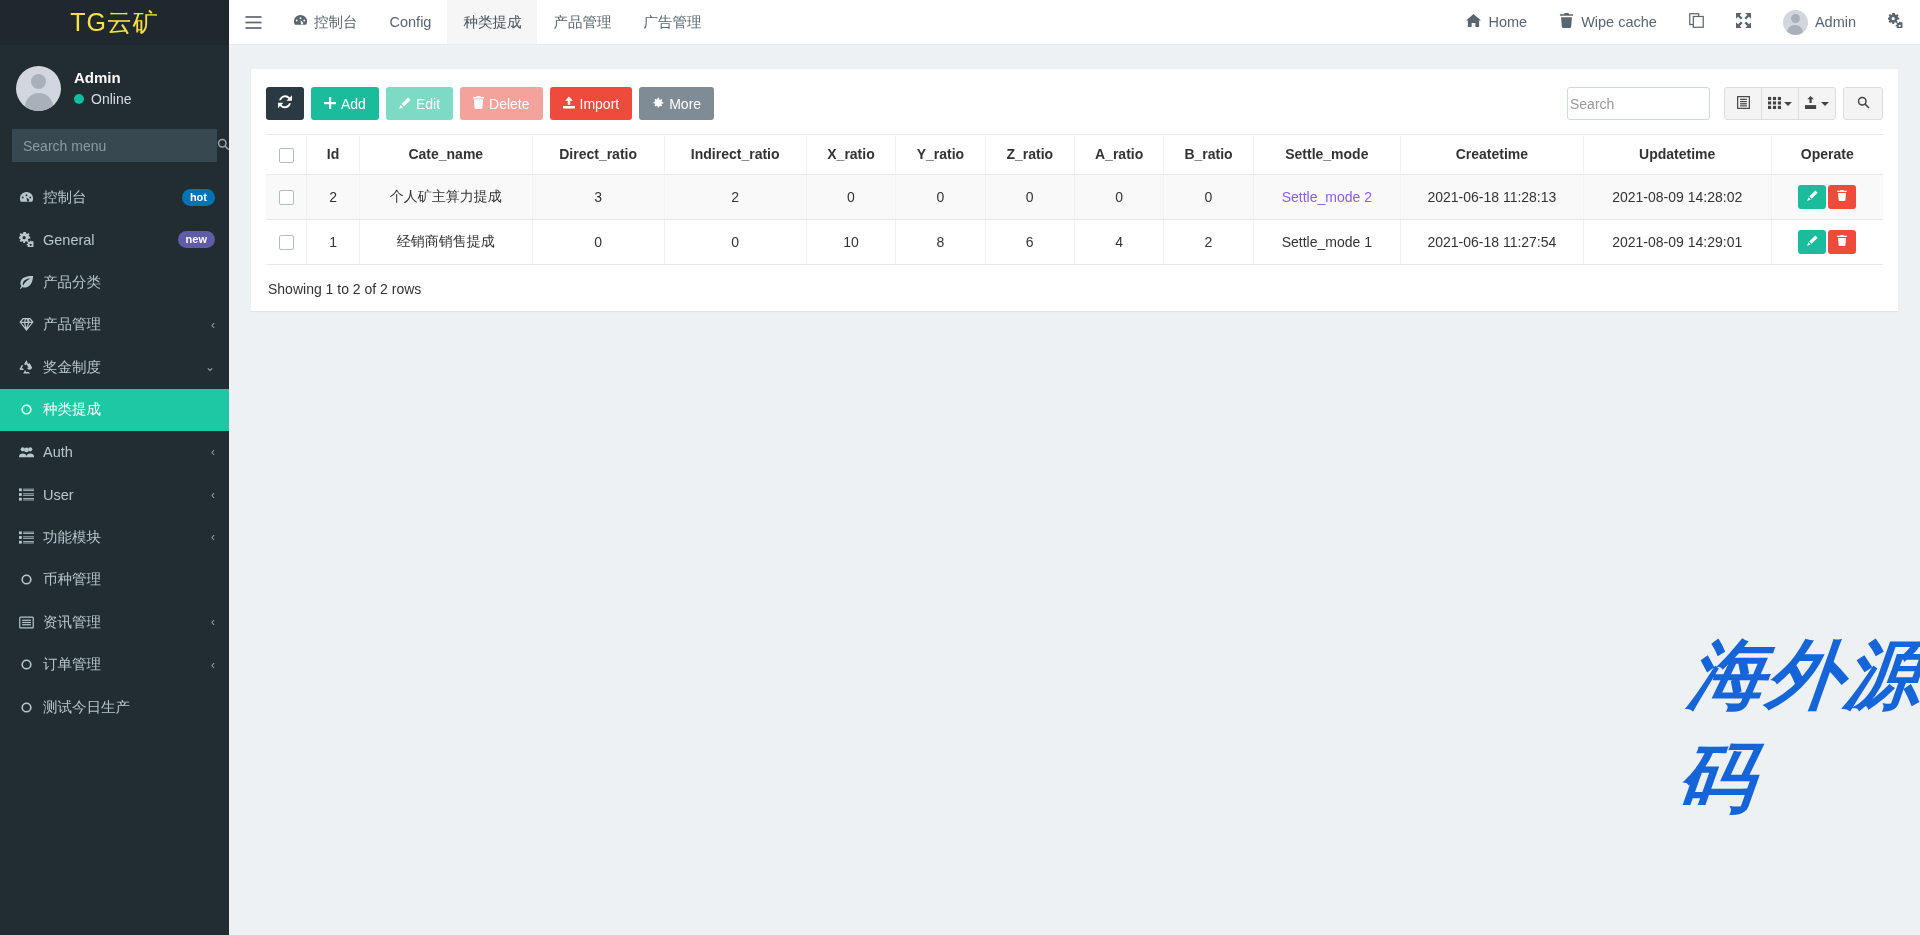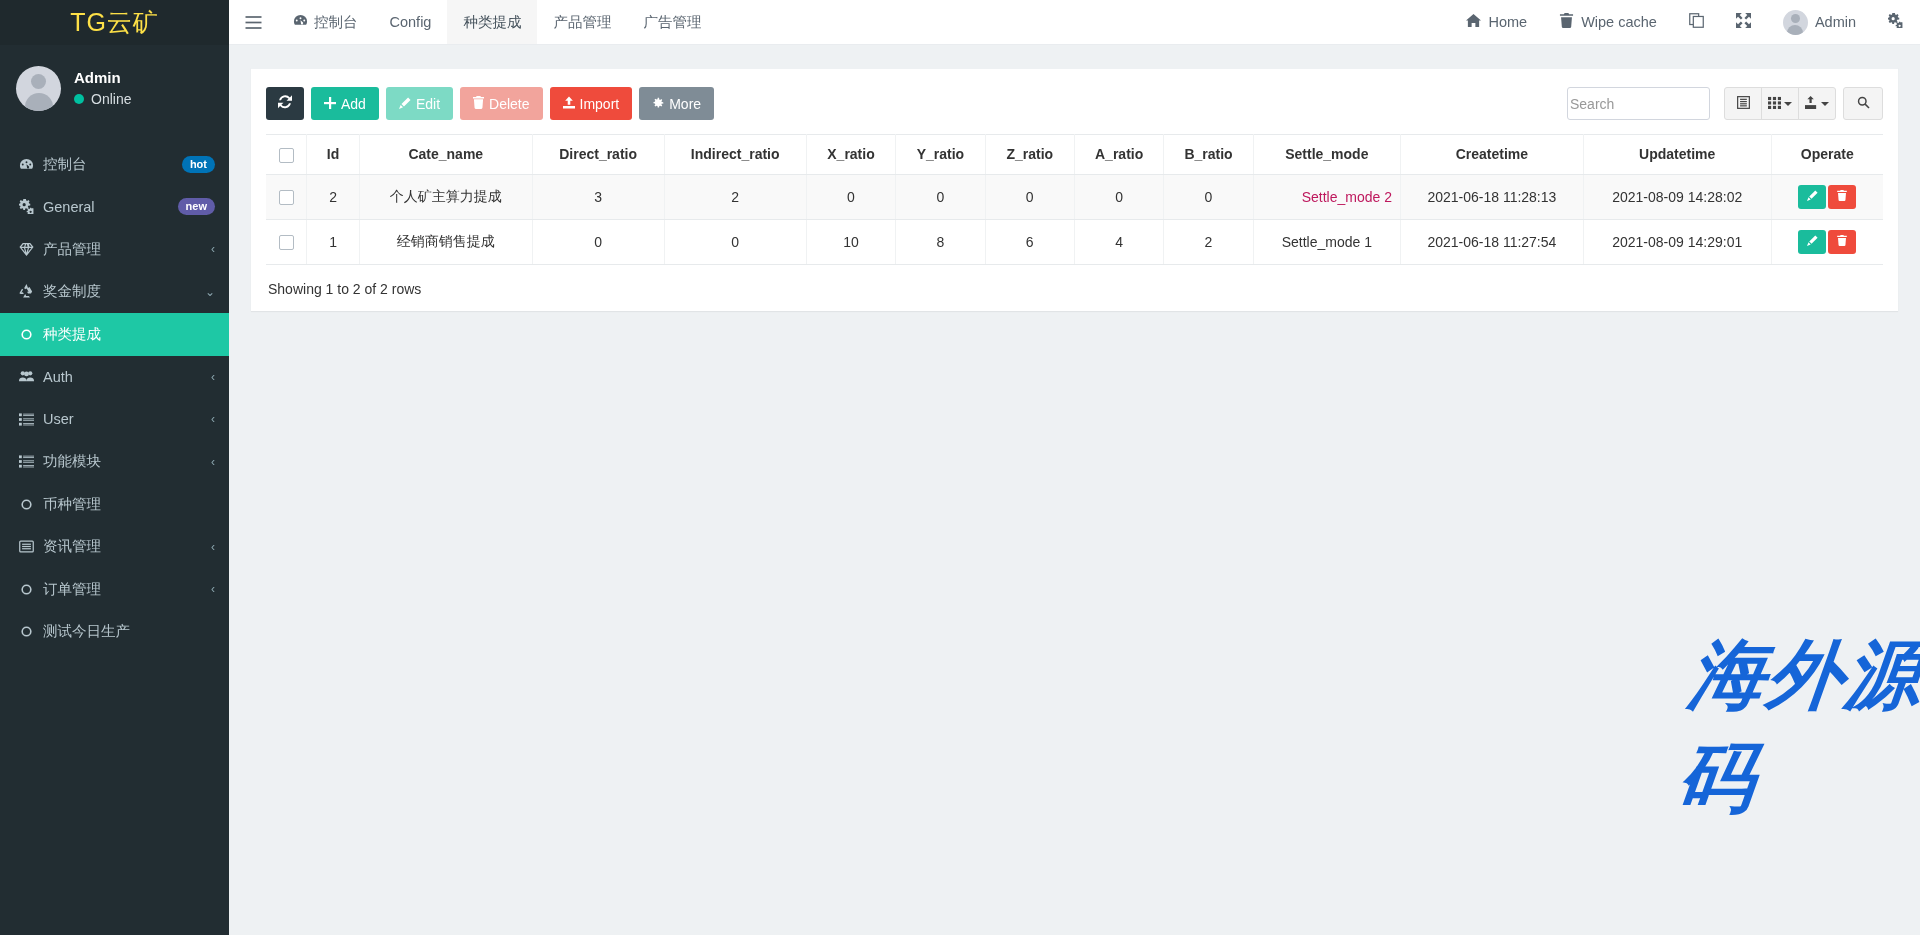--- a/index.html
+++ b/index.html
@@ -205,21 +205,21 @@
     padding: 10px 8px;
     font-size: 14px; color: #333; text-align: center; white-space: nowrap;
   }
   tbody td:last-child { border-right: none; }
   tbody tr:nth-child(odd) { background: #f9f9f9; }
   .cb {
     width: 15px; height: 15px; border: 1px solid #b3bcc4;
     border-radius: 2px; background: #fff; display: inline-block;
     vertical-align: middle; cursor: pointer;
   }
-  .teal { color: #be185d; text-align: right; }
+  .teal { color: #8b5cf6; }
   .op-btn {
     width: 28px; height: 24px; border-radius: 3px; border: none;
     display: inline-flex; align-items: center; justify-content: center;
     color: #fff; font-size: 11px; margin: 0 1px; cursor: pointer;
   }
   .op-btn.edit { background: #1abc9c; }
   .op-btn.del { background: #ef4b3c; }
   #rowcount { margin-top: 16px; font-size: 14px; color: #333; padding-left: 2px; }
   
   #watermark {
@@ -241,39 +241,58 @@
     <div id="avatar-big"></div>
     <div id="user-meta">
       <div id="user-name">Admin</div>
       <div id="user-status">
         <span class="dot-online"></span>
         <span>Online</span>
       </div>
     </div>
   </div>
 
+  <div id="search-wrap">
+    <div id="search-menu">
+      <input type="text" placeholder="Search menu" style="">
+      <span class="s-icon">
+        <svg width="13" height="13" viewBox="0 0 16 16" fill="none" stroke="currentColor" stroke-width="1.8">
+          <circle cx="6.5" cy="6.5" r="4.6"></circle>
+            <line x1="10" y1="10" x2="14.5" y2="14.5"></line>
+        </svg>
+      </span>
+    </div>
+  </div>
 
   <div id="menu">
       <div class="menu-item">
         <span class="mi-icon">
           <svg width="15" height="15" viewBox="0 0 16 16" fill="currentColor">
             <path d="M8 2a7 7 0 0 0-7 7 6.9 6.9 0 0 0 1 3.6h12A6.9 6.9 0 0 0 15 9a7 7 0 0 0-7-7zm0 2.6a1 1 0 1 1 0 2 1 1 0 0 1 0-2zM4 7a1 1 0 1 1 0 2 1 1 0 0 1 0-2zm8 0a1 1 0 1 1 0 2 1 1 0 0 1 0-2zM8 7.8l2.7 2.4a1.3 1.3 0 0 1-2.1 1.5L8 7.8z"></path>
           </svg>
         </span>
         <span class="mi-label">控制台</span>
         <span class="badge hot">hot</span>
       </div>
       <div class="menu-item">
         <span class="mi-icon">
           <svg width="15" height="15" viewBox="0 0 16 16" fill="currentColor">
             <path d="M6.4 0H4.6l-.3 1.6-1 .4L2 1.1.7 2.4l.9 1.3-.4 1L0 5v1.8l1.2.3.4 1-.9 1.3L2 10.7l1.3-.9 1 .4.3 1.6h1.8l.3-1.6 1-.4 1.3.9 1.3-1.2-.9-1.3.4-1L12 7V5l-1.2-.3-.4-1 .9-1.3L10 1.1l-1.3.9-1-.4L7.4 0zM5.5 4.3a1.7 1.7 0 1 1 0 3.4 1.7 1.7 0 0 1 0-3.4zM13 9.2h-1.3l-.2 1.1-.7.3-.9-.6-.9.9.6.9-.3.7-1.1.2v1.3l1.1.2.3.7-.6.9.9.9.9-.6.7.3.2 1.1H13l.2-1.1.7-.3.9.6.6-.6v-6l-.6-.6-.9.6-.7-.3L13 9.2zm-.6 3.3a1.2 1.2 0 1 1 0 2.4 1.2 1.2 0 0 1 0-2.4z"></path>
           </svg>
         </span>
         <span class="mi-label">General</span>
         <span class="badge new">new</span>
+      </div>
+      <div class="menu-item">
+        <span class="mi-icon">
+          <svg width="15" height="15" viewBox="0 0 16 16" fill="currentColor">
+            <path d="M15 1S7.5.4 4 3.5C1 6.2 1.2 10.3 2.6 12L1 14.2l1 .8 1.6-2.2c2 1.1 5.5.6 8-2C15 7.5 15 1 15 1zM4.4 11.3c-.7-1.3-.6-3.8 1.3-5.4C7.8 4 11 3.6 12.7 3.5c-2.4 1.1-6 3.4-8.3 7.8z"></path>
+          </svg>
+        </span>
+        <span class="mi-label">产品分类</span>
       </div>
       <div class="menu-item">
         <span class="mi-icon">
           <svg width="15" height="15" viewBox="0 0 16 16" fill="currentColor">
             <path d="M4 1h8l3.5 4.2L8 15 .5 5.2 4 1zm.7 1.4L2.5 5h3l.8-2.6H4.7zm2.9 0L6.8 5h2.4l-.8-2.6H7.6zm2.9 0L11.3 5h2.2l-2.2-2.6h-.8zM2.7 6.4L6.6 11 5.3 6.4H2.7zm3.9 0L8 11.4l1.4-5H6.6zm4.1 0L9.4 11l3.9-4.6h-2.6z"></path>
           </svg>
         </span>
         <span class="mi-label">产品管理</span>
         <span class="caret-left">‹</span>
       </div>

